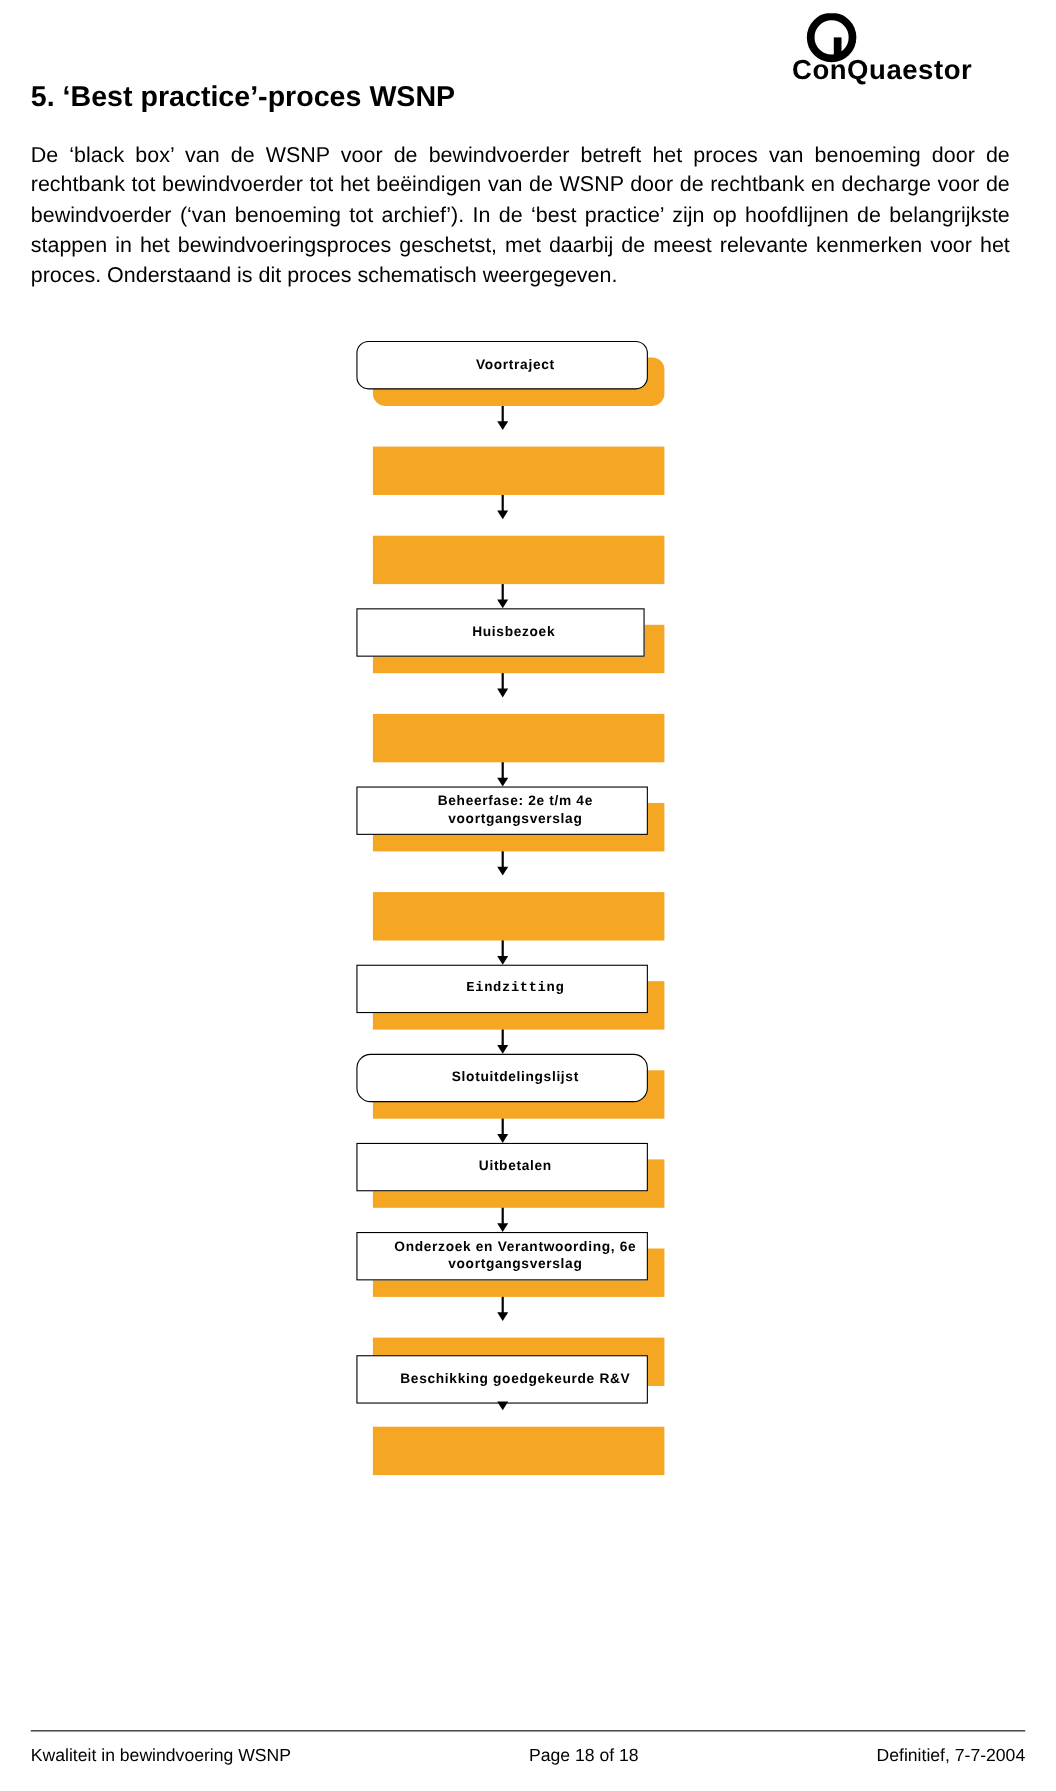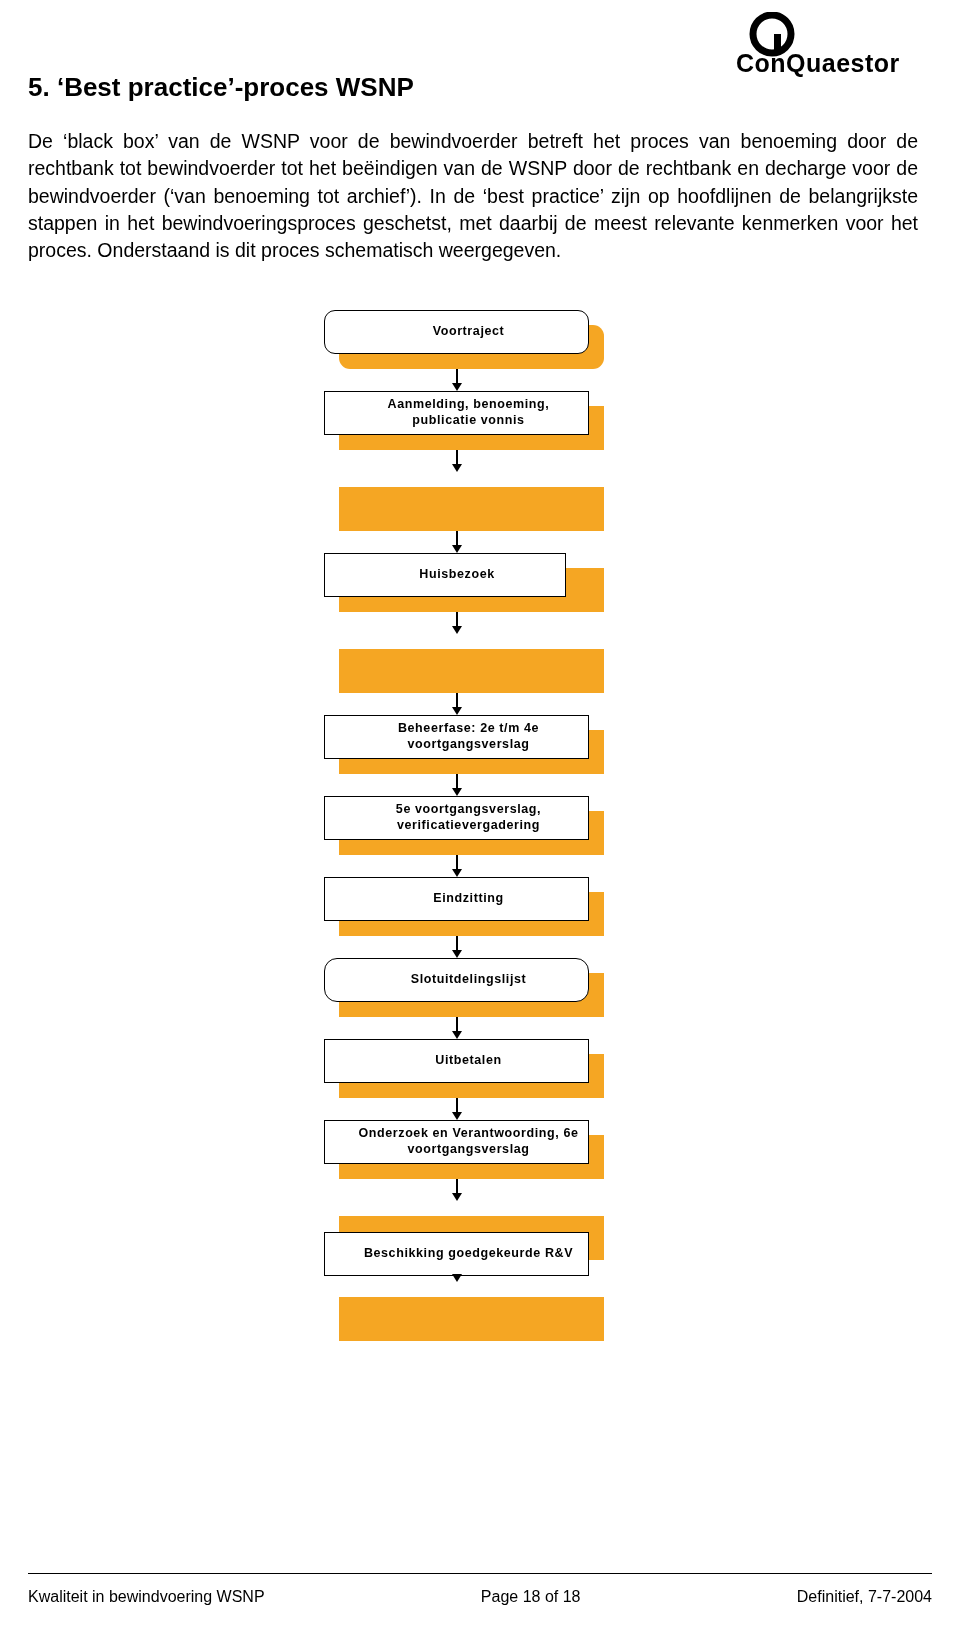--- a/index.html
+++ b/index.html
@@ -13,21 +13,21 @@
     position: relative;
     font-family: "Liberation Sans", sans-serif;
     color: #000000;
     overflow: hidden;
   }
 
   
   .logo {
     position: absolute;
     top: 12px;
-    right: 12px;
+    right: 28px;
     width: 220px;
     height: 66px;
   }
   .logo svg { display: block; }
 
   
   .page-title {
     position: absolute;
     left: 28px;
     top: 72px;
@@ -131,52 +131,46 @@
 <div class="intro">De ‘black box’ van de WSNP voor de bewindvoerder betreft het proces van benoeming door de rechtbank tot bewindvoerder tot het beëindigen van de WSNP door de rechtbank en decharge voor de bewindvoerder (‘van benoeming tot archief’). In de ‘best practice’ zijn op hoofdlijnen de belangrijkste stappen in het bewindvoeringsproces geschetst, met daarbij de meest relevante kenmerken voor het proces. Onderstaand is dit proces schematisch weergegeven.</div>
 
 <div class="flow" id="flow" style="height: 1063px;">
     <div class="shadow rounded" style="left: 339px; top: 25px; width: 265px; height: 44px; background: rgb(245, 166, 35);"></div>
     <div class="node rounded" style="left: 324px; top: 10px; width: 265px; height: 44px;">
       <span style="padding: 0px 6px;">Voortraject</span>
     </div>
     <div class="connector" style="left: 455.5px; top: 54px; height: 30px;"></div>
     <div class="arrowhead" style="left: 451.5px; top: 83px;"></div>
     <div class="shadow" style="left: 339px; top: 106px; width: 265px; height: 44px; background: rgb(245, 166, 35);"></div>
-    <div class="node" style="left: 324px; top: 91px; width: 265px; height: 44px;">
-      <span style="padding: 0px 6px;">Aanmelding, benoeming, publicatie vonnis</span>
-    </div>
     <div class="connector" style="left: 455.5px; top: 135px; height: 30px;"></div>
     <div class="arrowhead" style="left: 451.5px; top: 164px;"></div>
     <div class="shadow" style="left: 339px; top: 187px; width: 265px; height: 44px; background: rgb(245, 166, 35);"></div>
     <div class="connector" style="left: 455.5px; top: 216px; height: 30px;"></div>
     <div class="arrowhead" style="left: 451.5px; top: 245px;"></div>
     <div class="shadow" style="left: 339px; top: 268px; width: 265px; height: 44px; background: rgb(245, 166, 35);"></div>
-    <div class="node" style="left: 324px; top: 253px; width: 242px; height: 44px;">
+    <div class="node" style="left: 324px; top: 253px; width: 262px; height: 44px;">
       <span style="padding: 0px 6px;">Huisbezoek</span>
     </div>
     <div class="connector" style="left: 455.5px; top: 297px; height: 30px;"></div>
     <div class="arrowhead" style="left: 451.5px; top: 326px;"></div>
     <div class="shadow" style="left: 339px; top: 349px; width: 265px; height: 44px; background: rgb(245, 166, 35);"></div>
     <div class="connector" style="left: 455.5px; top: 378px; height: 30px;"></div>
     <div class="arrowhead" style="left: 451.5px; top: 407px;"></div>
     <div class="shadow" style="left: 339px; top: 430px; width: 265px; height: 44px; background: rgb(245, 166, 35);"></div>
     <div class="node" style="left: 324px; top: 415px; width: 265px; height: 44px;">
       <span style="padding: 0px 6px;">Beheerfase: 2e t/m 4e voortgangsverslag</span>
     </div>
     <div class="connector" style="left: 455.5px; top: 459px; height: 30px;"></div>
     <div class="arrowhead" style="left: 451.5px; top: 488px;"></div>
     <div class="shadow" style="left: 339px; top: 511px; width: 265px; height: 44px; background: rgb(245, 166, 35);"></div>
-    <div class="node" style="left: 324px; top: 496px; width: 265px; height: 44px;">
-      <span style="padding: 0px 6px;">5e voortgangsverslag, verificatievergadering</span>
-    </div>
     <div class="connector" style="left: 455.5px; top: 540px; height: 30px;"></div>
     <div class="arrowhead" style="left: 451.5px; top: 569px;"></div>
     <div class="shadow" style="left: 339px; top: 592px; width: 265px; height: 44px; background: rgb(245, 166, 35);"></div>
     <div class="node" style="left: 324px; top: 577px; width: 265px; height: 44px;">
-      <span style="padding: 0px 6px;">Eindzitting</span>
+      <span style="padding: 0px 6px; font-family: Liberation Mono, monospace;">Eindzitting</span>
     </div>
     <div class="connector" style="left: 455.5px; top: 621px; height: 30px;"></div>
     <div class="arrowhead" style="left: 451.5px; top: 650px;"></div>
     <div class="shadow" style="left: 339px; top: 673px; width: 265px; height: 44px; background: rgb(245, 166, 35);"></div>
     <div class="node" style="left: 324px; top: 658px; width: 265px; height: 44px; border-radius: 13px;">
       <span style="padding: 0px 6px;">Slotuitdelingslijst</span>
     </div>
     <div class="connector" style="left: 455.5px; top: 702px; height: 30px;"></div>
     <div class="arrowhead" style="left: 451.5px; top: 731px;"></div>
     <div class="shadow" style="left: 339px; top: 754px; width: 265px; height: 44px; background: rgb(245, 166, 35);"></div>

